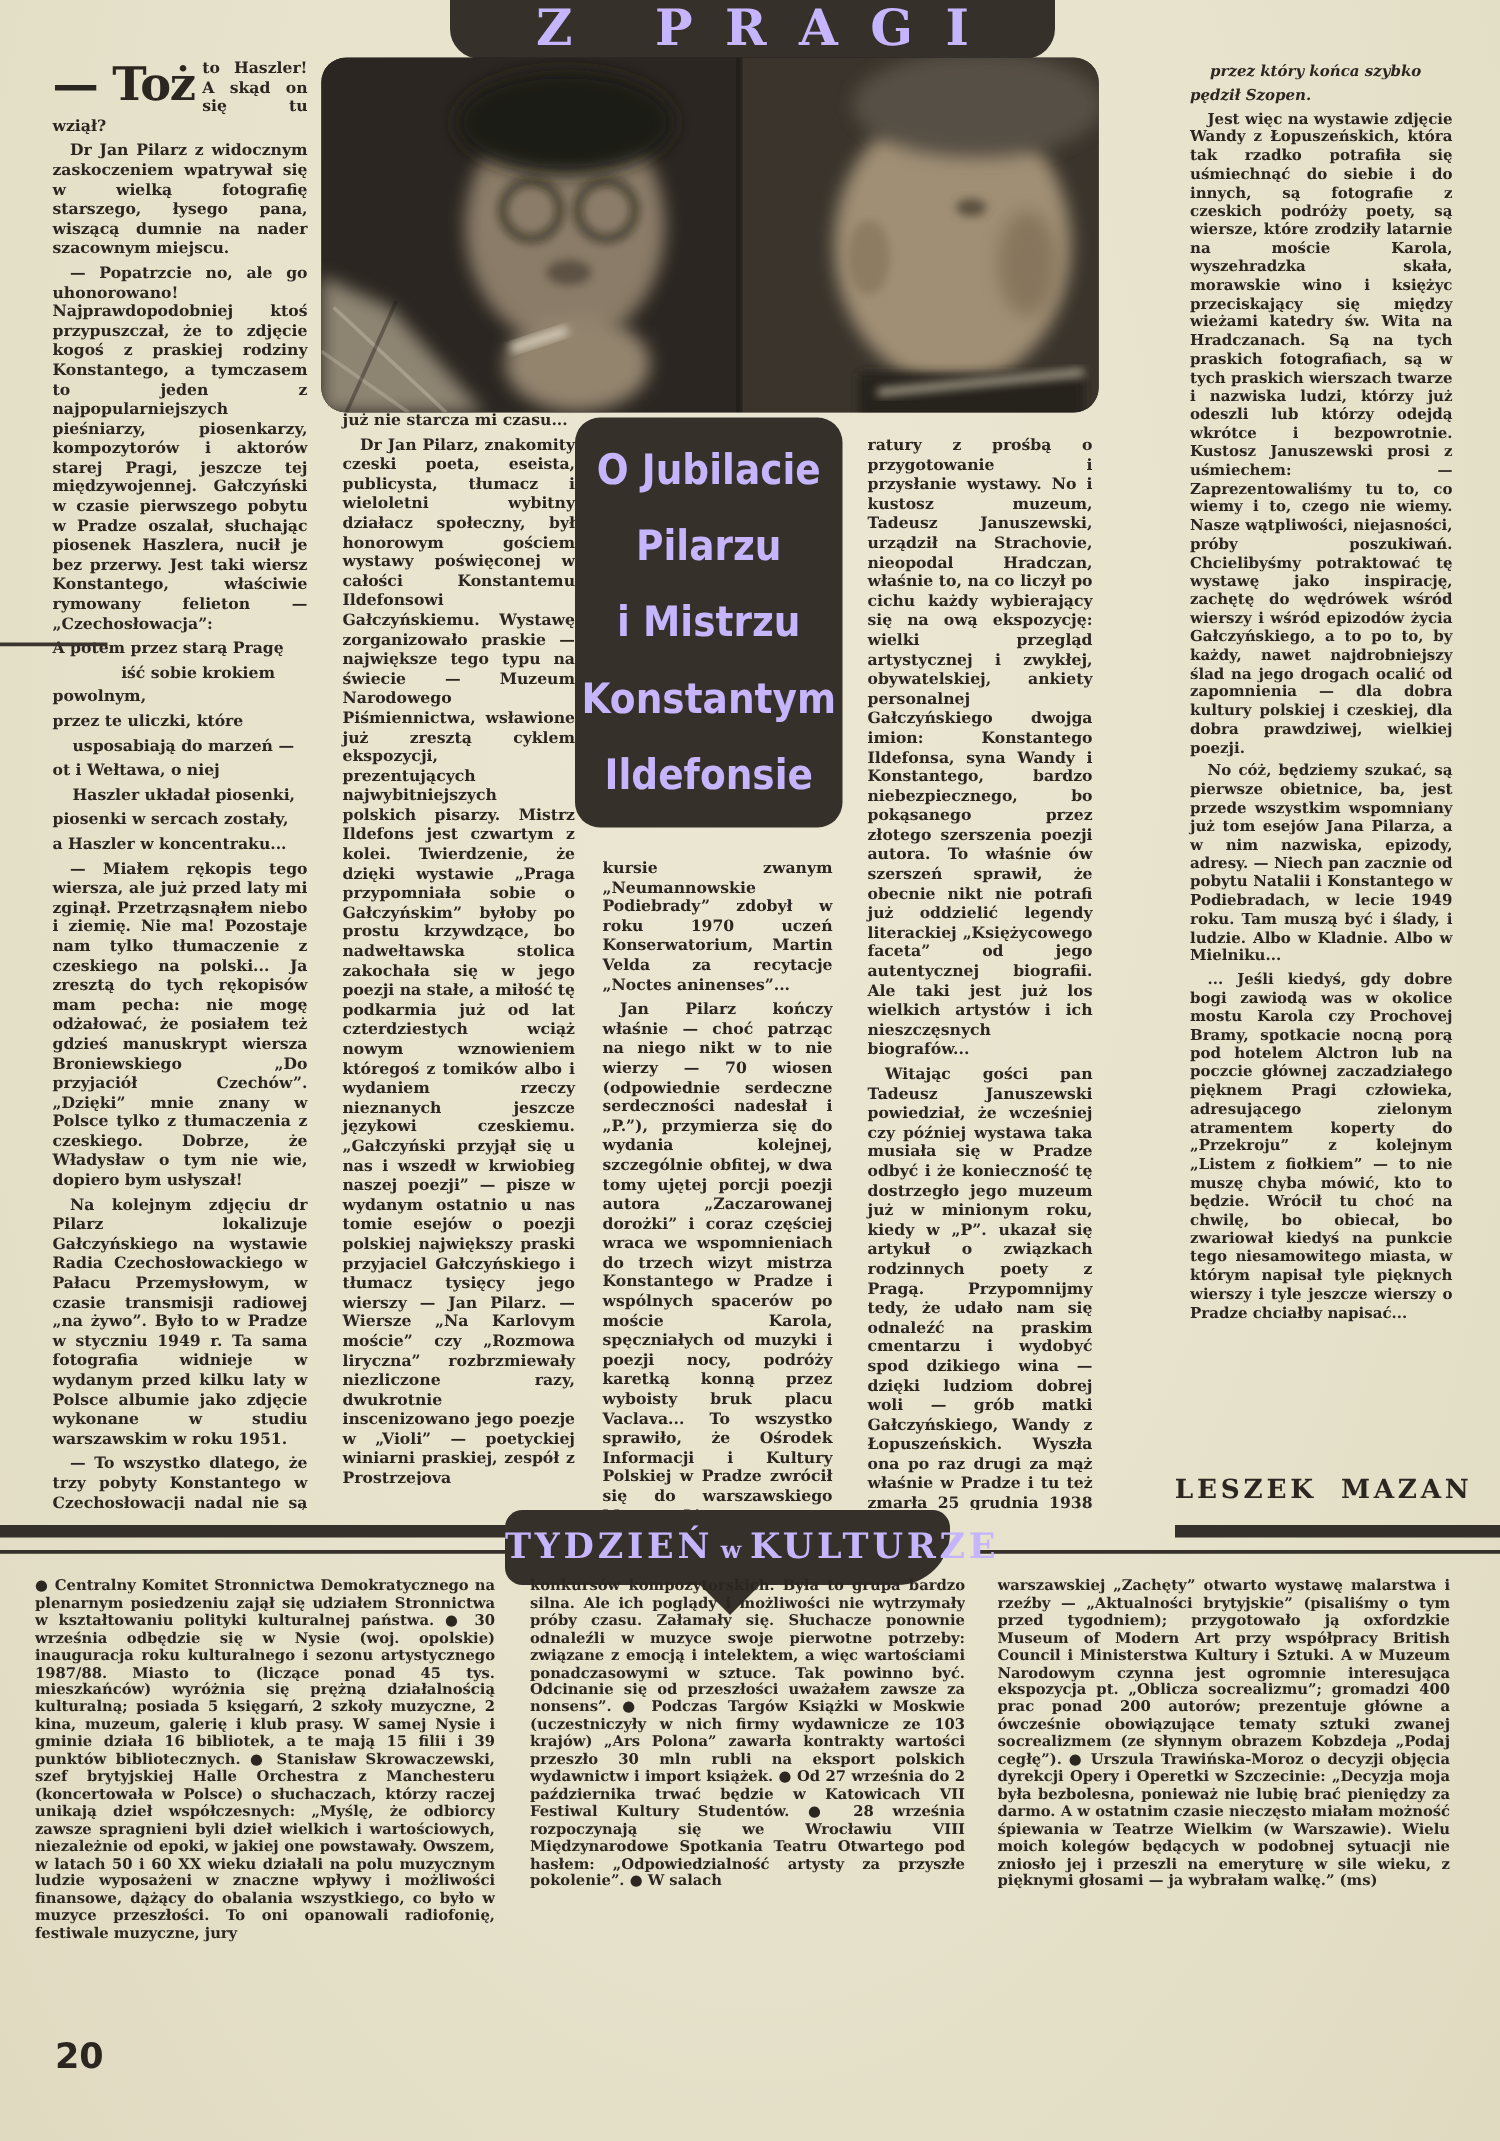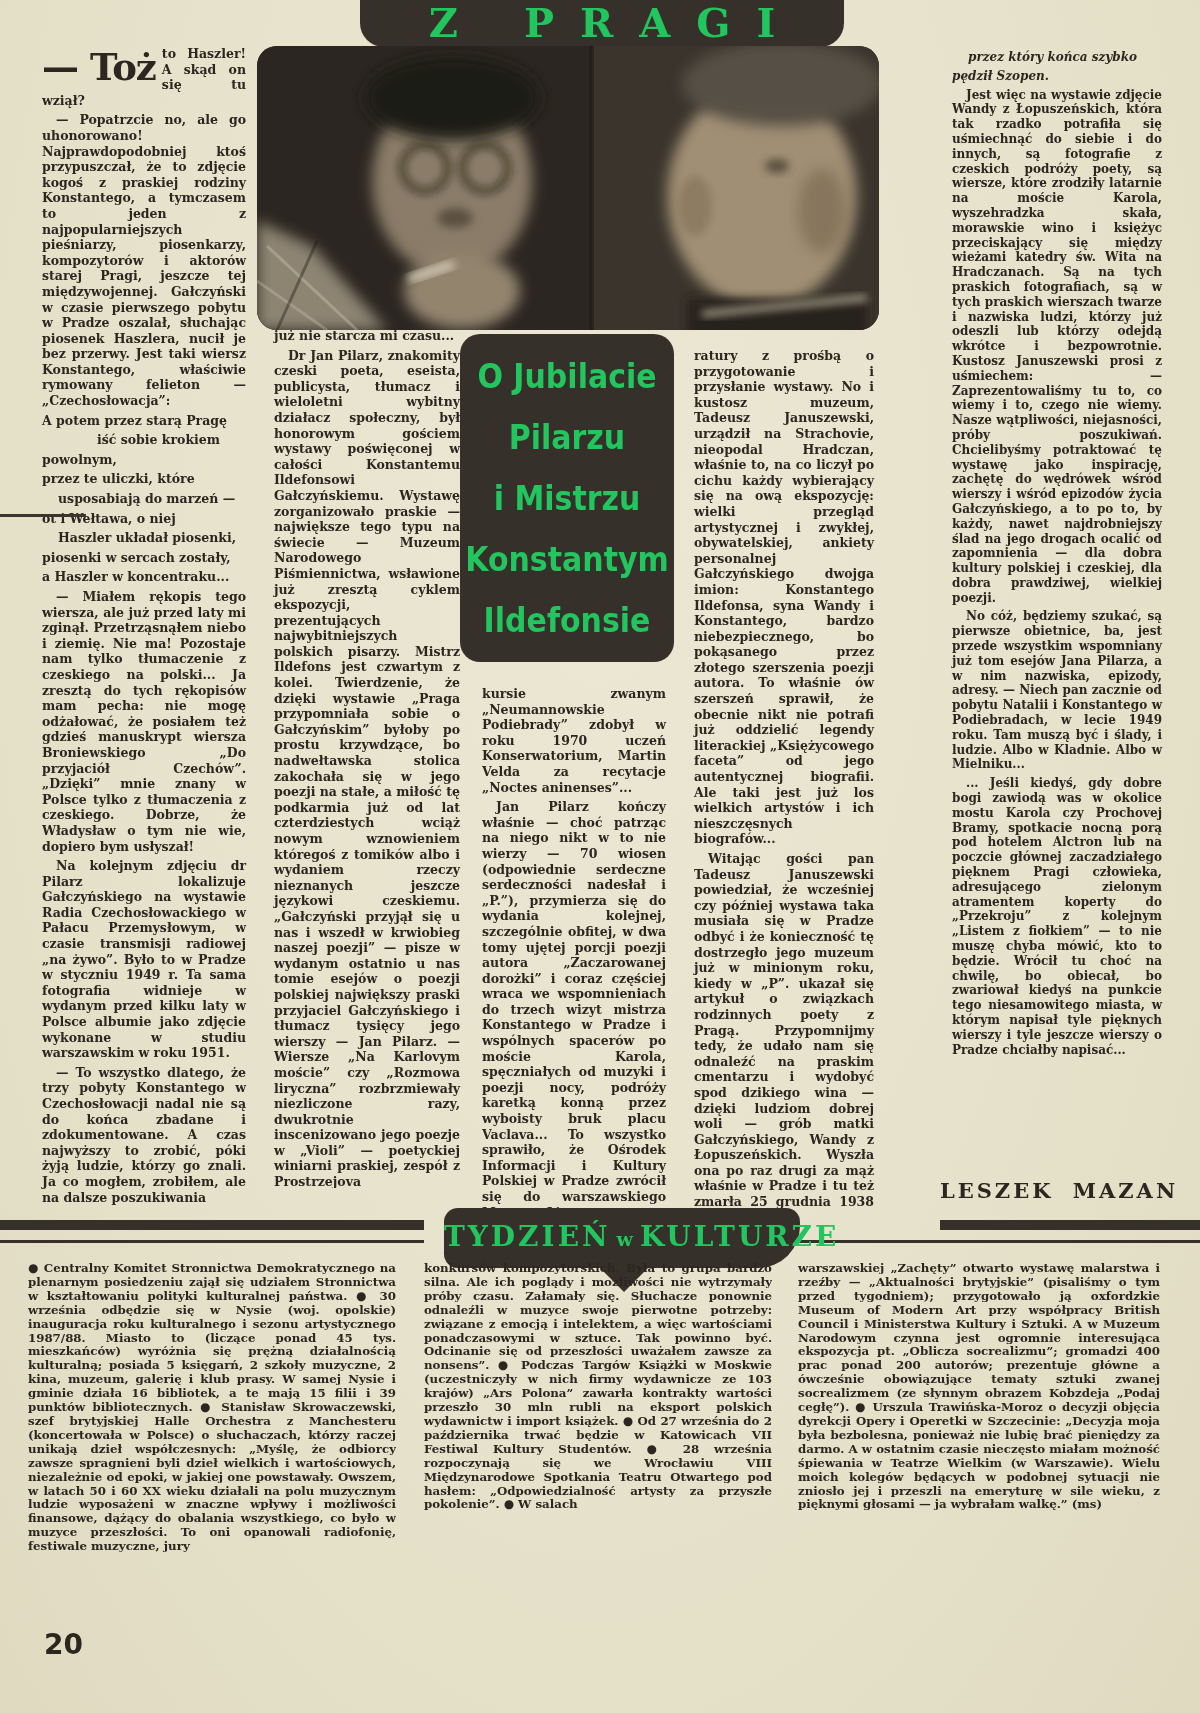--- a/index.html
+++ b/index.html
@@ -1,21 +1,21 @@
 <!DOCTYPE html>
 <html><head>
 <meta charset="utf-8">
 <style>
   html,body{margin:0;padding:0;background:#777;}
   .page{position:relative;width:1200px;height:1713px;margin:0 auto;overflow:hidden;
         background:#e9e4cf;
         background-image:radial-gradient(ellipse at 50% 30%, #ece7d3 0%, #e7e2cb 55%, #e0dac1 100%);
         font-family:"DejaVu Serif", serif;color:#2b2620;}
   
-  .blackbox{background:#35312a;color:#22c55e;}
+  .blackbox{background:#35312a;color:#c4b5fd;}
   .masthead{position:absolute;left:360px;top:0;width:484px;height:47px;border-radius:0 0 24px 24px;
             text-align:center;font-weight:bold;font-size:40px;line-height:46px;letter-spacing:26px;
             text-indent:26px;font-family:"DejaVu Serif",serif;}
   
   .photo{position:absolute;left:257px;top:46px;width:622px;height:284px;border-radius:20px;
          overflow:hidden;background:#262220;}
   
   .ftitle{position:absolute;left:460px;top:334px;width:214px;height:328px;border-radius:20px;
           padding-top:12px;box-sizing:border-box;text-align:center;}
   .ft-line{font-family:"DejaVu Sans",sans-serif;font-weight:bold;font-size:30px;line-height:61px;
@@ -38,21 +38,21 @@
   #col2{left:270px;top:324px;width:194px;height:864px;}
   #col3{left:478px;top:682px;width:192px;height:526px;}
   #col4{left:690px;top:344px;width:188px;height:864px;}
   #col5{left:948px;top:46px;width:218px;height:1122px;font-size:12px;line-height:14.8px;}
   .author{position:absolute;left:936px;top:1178px;width:246px;text-align:center;font-weight:bold;
           font-size:21px;letter-spacing:3px;word-spacing:9px;}
   .margin-dash{position:absolute;left:0;top:514px;width:86px;height:3px;background:#3a352e;}
   
   .kb-bar{position:absolute;height:10px;background:#35312a;}
   .kb-line{position:absolute;height:3px;background:#35312a;}
-  .kb-banner{position:absolute;left:444px;top:1208px;width:356px;height:60px;
+  .kb-banner{position:absolute;left:404px;top:1208px;width:356px;height:60px;
              border-radius:14px 14px 42px 14px;text-align:center;}
   .kb-banner:after{content:"";position:absolute;left:154px;top:58px;width:0;height:0;
                    border-left:26px solid transparent;border-right:26px solid transparent;
                    border-top:26px solid #35312a;}
   .kb-big{font-family:"DejaVu Serif",serif;font-weight:bold;font-size:28px;line-height:58px;
           letter-spacing:3px;}
   .kb-small{font-family:"DejaVu Serif",serif;font-weight:bold;font-size:19px;letter-spacing:1px;
             padding:0 6px;}
   
   .bcol{position:absolute;top:1262px;height:352px;text-align:justify;font-size:11.8px;
@@ -111,20 +111,21 @@
   <div class="ftitle blackbox">
       <div class="ft-line">O Jubilacie</div>
       <div class="ft-line">Pilarzu</div>
       <div class="ft-line">i Mistrzu</div>
       <div class="ft-line">Konstantym</div>
       <div class="ft-line">Ildefonsie</div>
     </div>
 
   <div class="acol" id="col1">
     <p class="para lead"><span class="lead-word">— Toż</span><span>to Haszler! A skąd on się tu wziął?</span></p>
+  <p class="para">Dr Jan Pilarz z widocznym zaskoczeniem wpatrywał się w wielką fotografię starszego, łysego pana, wiszącą dumnie na nader szacownym miejscu.</p>
       <p class="para">— Popatrzcie no, ale go uhonorowano! Najprawdopodobniej ktoś przypuszczał, że to zdjęcie kogoś z praskiej rodziny Konstantego, a tymczasem to jeden z najpopularniejszych pieśniarzy, piosenkarzy, kompozytorów i aktorów starej Pragi, jeszcze tej międzywojennej. Gałczyński w czasie pierwszego pobytu w Pradze oszalał, słuchając piosenek Haszlera, nucił je bez przerwy. Jest taki wiersz Konstantego, właściwie rymowany felieton — „Czechosłowacja”:</p>
       <p class="para verse">A potem przez starą Pragę</p>
       <p class="para verse v-c">iść sobie krokiem</p>
       <p class="para verse v-r">powolnym,</p>
       <p class="para verse">przez te uliczki, które</p>
       <p class="para verse vi">usposabiają do marzeń —</p>
       <p class="para verse">ot i Wełtawa, o niej</p>
       <p class="para verse vi">Haszler układał piosenki,</p>
       <p class="para verse">piosenki w sercach zostały,</p>
       <p class="para verse">a Haszler w koncentraku...</p>

